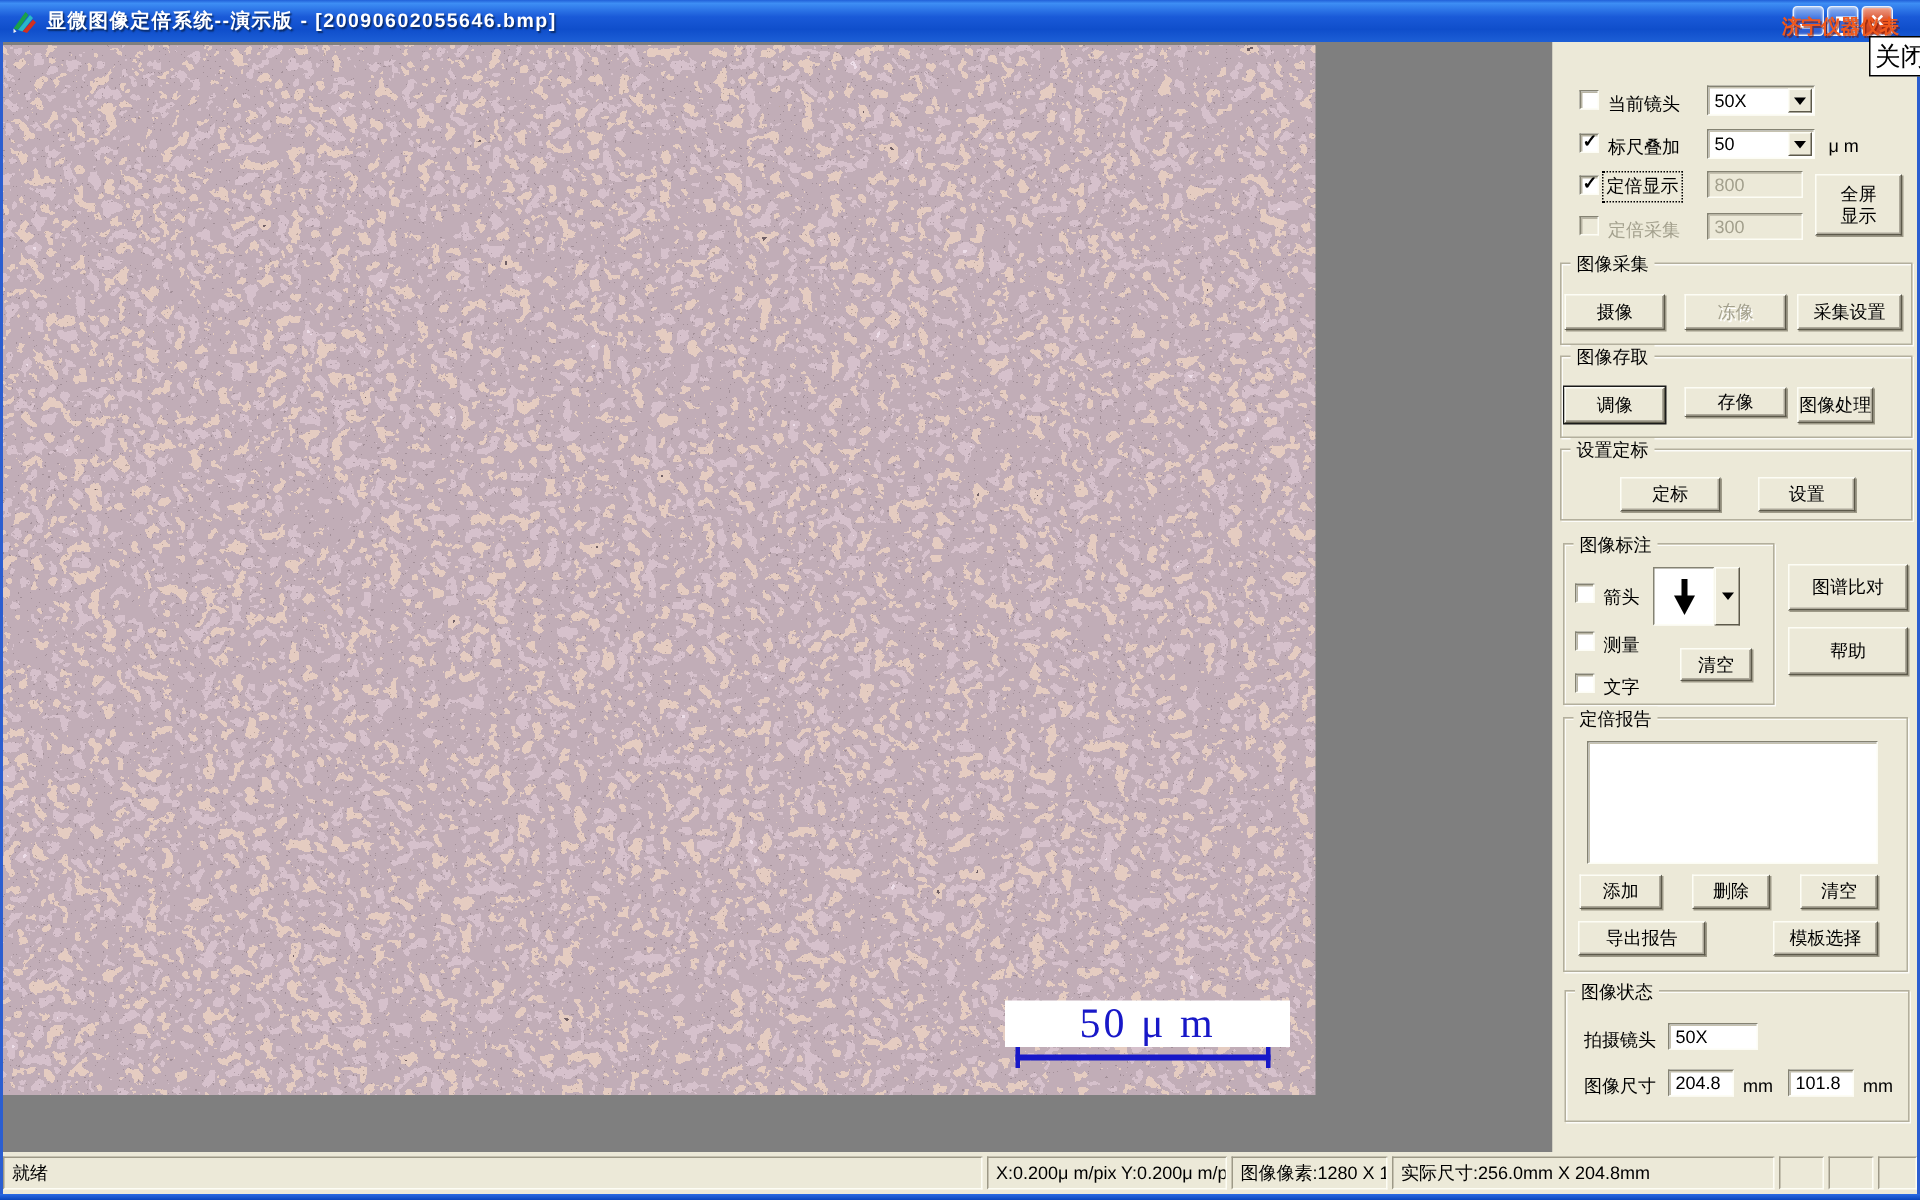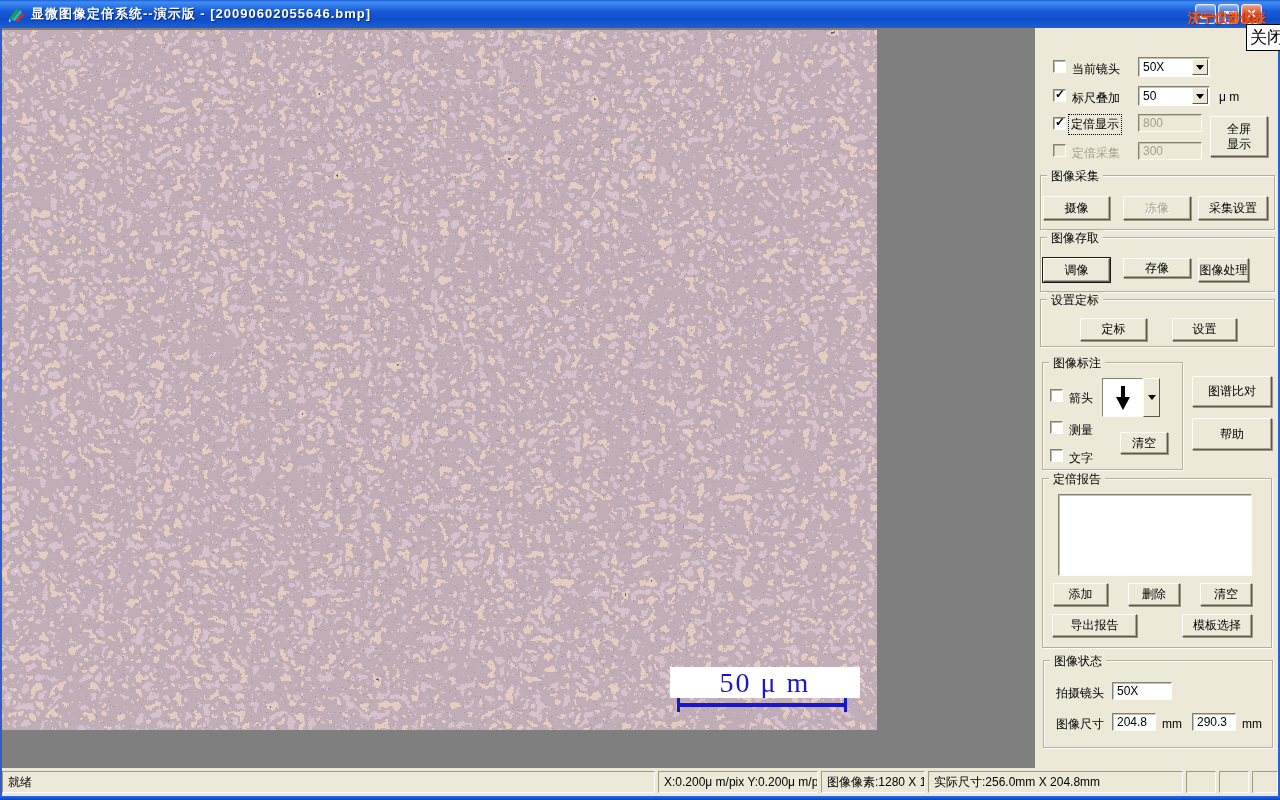--- a/index.html
+++ b/index.html
@@ -247,21 +247,21 @@
   <div class="btn" style="left:147px; top:586px; width:70px; height:23px;">模板选择</div>
 
   <div class="group" style="left:8px; top:632px; width:230px; height:88px;">
     <span class="gtitle">图像状态</span>
   </div>
   <span class="plabel" style="left:21px; top:657px;">拍摄镜头</span>
   <div class="edit" style="left:77px; top:654px; width:60px; height:18px;">50X</div>
   <span class="plabel" style="left:21px; top:688px;">图像尺寸</span>
   <div class="edit" style="left:77px; top:685px; width:44px; height:18px;">204.8</div>
   <span class="plabel" style="left:127px; top:689px;">mm</span>
-  <div class="edit" style="left:157px; top:685px; width:44px; height:18px;">290.3</div>
+  <div class="edit" style="left:157px; top:685px; width:44px; height:18px;">101.8</div>
   <span class="plabel" style="left:207px; top:689px;">mm</span>
 </div>
 
 <div class="statusbar">
   <div class="seg" style="left:2px; width:653px;">就绪</div>
   <div class="seg" style="left:658px; width:160px;">X:0.200μ m/pix Y:0.200μ m/pix</div>
   <div class="seg" style="left:821px; width:104px;">图像像素:1280 X 1024</div>
   <div class="seg" style="left:928px; width:255px;">实际尺寸:256.0mm X 204.8mm</div>
   <div class="seg" style="left:1186px; width:30px;"></div>
   <div class="seg" style="left:1219px; width:30px;"></div>

